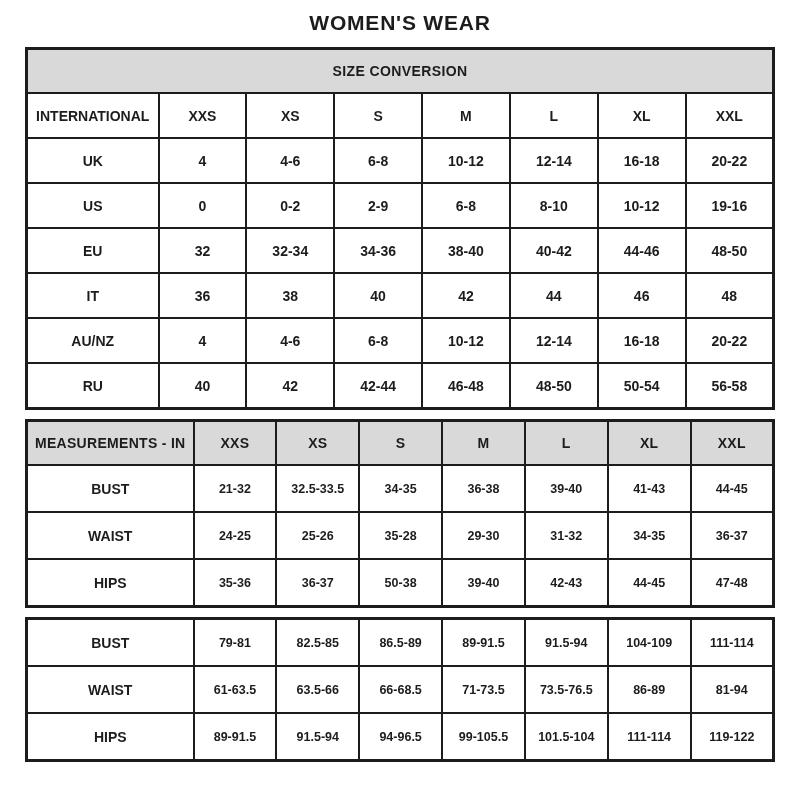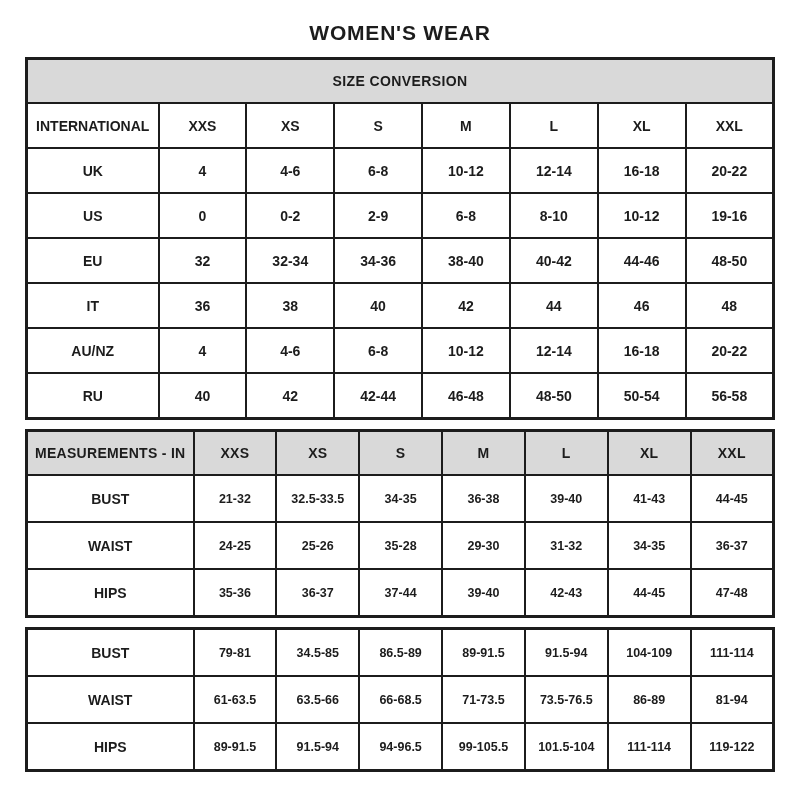--- a/index.html
+++ b/index.html
@@ -14,21 +14,21 @@
     font-family: "Liberation Sans", "DejaVu Sans", sans-serif;
     color: #1c1c1c;
     background: #ffffff;
     overflow: hidden;
   }
   .page-title {
     text-align: center;
     font-size: 21px;
     font-weight: 700;
     letter-spacing: 0.8px;
-    padding-top: 21px;
+    padding-top: 11px;
     margin: 0 0 12px 0;
   }
   table {
     border-collapse: collapse;
     width: 750px;
     margin: 0 auto 9px auto;
     table-layout: fixed;
   }
   table, th, td {
     border: 2px solid #1c1c1c;
@@ -185,39 +185,39 @@
         <td class="val">35-28</td>
         <td class="val">29-30</td>
         <td class="val">31-32</td>
         <td class="val">34-35</td>
         <td class="val">36-37</td>
       </tr>
       <tr>
         <td class="row-label">HIPS</td>
         <td class="val">35-36</td>
         <td class="val">36-37</td>
-        <td class="val">37-44</td>
+        <td class="val">50-38</td>
         <td class="val">39-40</td>
         <td class="val">42-43</td>
         <td class="val">44-45</td>
         <td class="val">47-48</td>
       </tr>
     </tbody>
   </table>
 
   <table class="t-meas">
     <colgroup>
         <col class="c-label">
         <col span="7">
       </colgroup>
     <tbody>
       <tr>
         <td class="row-label">BUST</td>
         <td class="val">79-81</td>
-        <td class="val">34.5-85</td>
+        <td class="val">82.5-85</td>
         <td class="val">86.5-89</td>
         <td class="val">89-91.5</td>
         <td class="val">91.5-94</td>
         <td class="val">104-109</td>
         <td class="val">111-114</td>
       </tr>
       <tr>
         <td class="row-label">WAIST</td>
         <td class="val">61-63.5</td>
         <td class="val">63.5-66</td>

